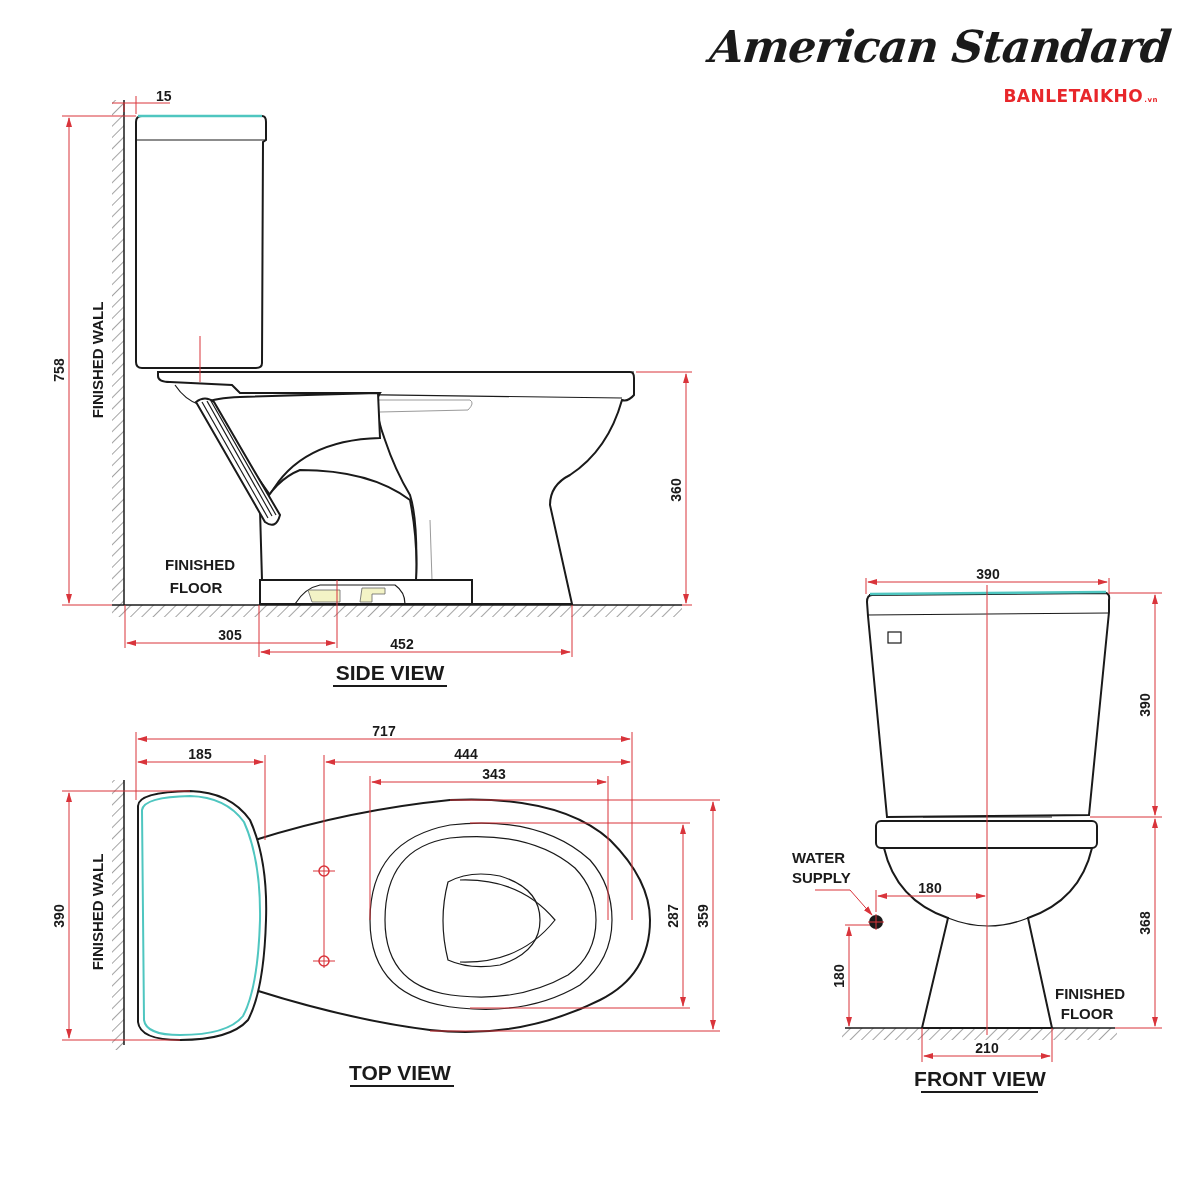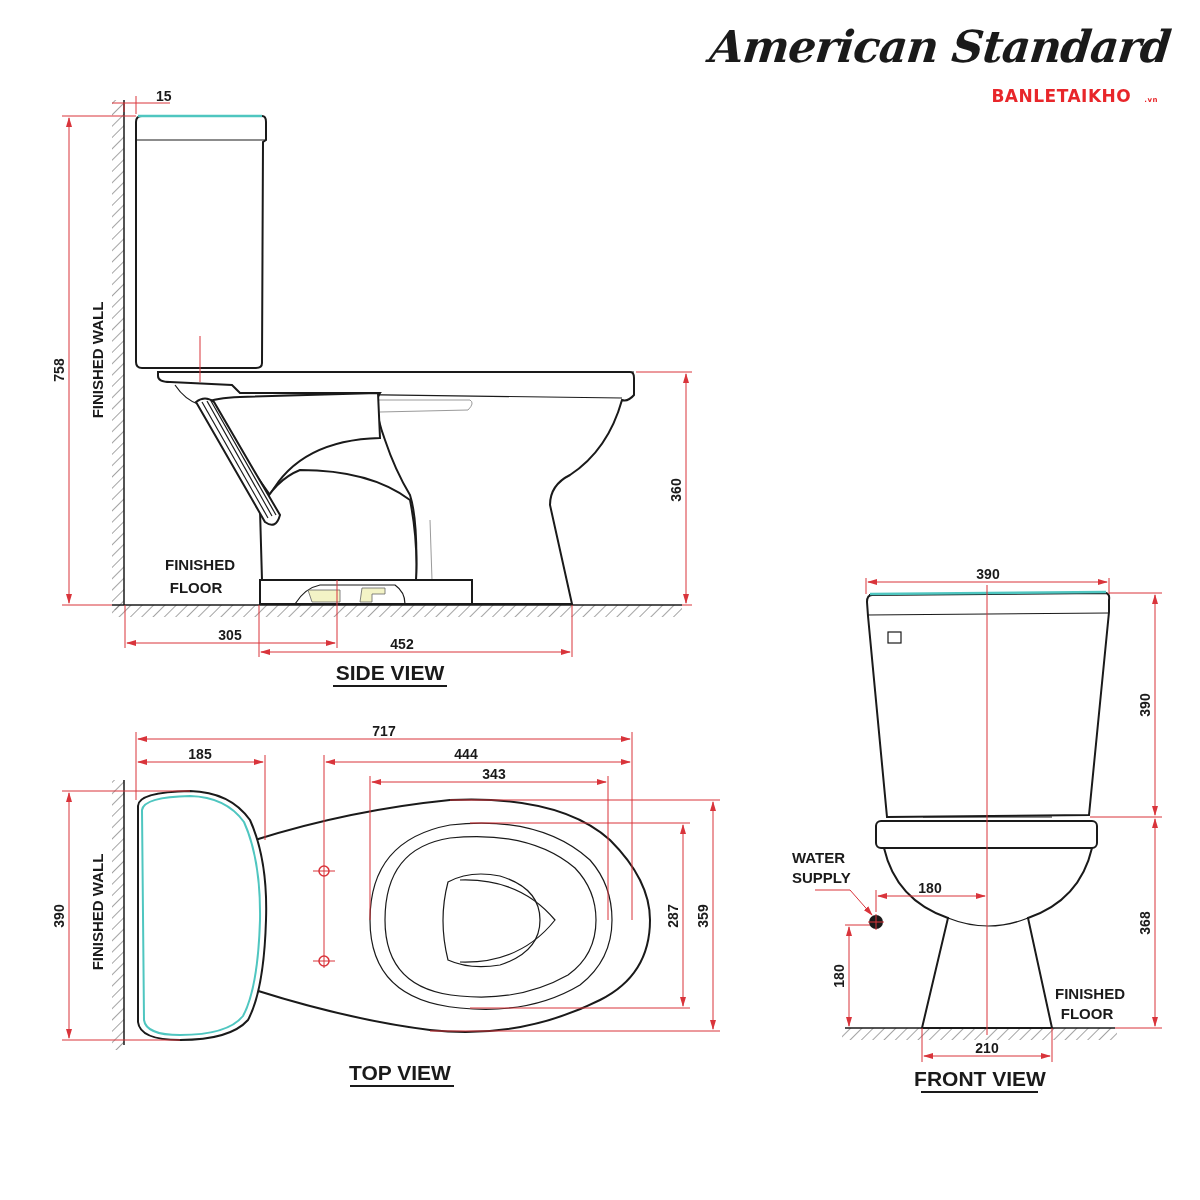--- a/index.html
+++ b/index.html
@@ -1,20 +1,20 @@
 <!DOCTYPE html>
 <html><head>
   <meta charset="utf-8">
   <style>
     html, body { margin: 0; padding: 0; background: #ffffff; }
     body { width: 1200px; height: 1200px; position: relative; overflow: hidden; font-family: "Liberation Sans", sans-serif; }
     .brand { position: absolute; right: 30px; top: 22px; text-align: right; }
     .brand-name { font-family: "DejaVu Serif", serif; font-style: italic; font-weight: bold; font-size: 44px; color: #1a1a1a; letter-spacing: -1px; line-height: 50px; transform: skewX(-6deg); display: inline-block; }
     .brand-sub { position: absolute; right: 42px; top: 86px; font-family: "DejaVu Sans", sans-serif; font-weight: bold; font-size: 17px; color: #e8262a; letter-spacing: 0.5px; }
-    .brand-sub small { font-size: 7px; vertical-align: baseline; margin-left: 13px; }
+    .brand-sub small { font-size: 7px; vertical-align: baseline; margin-left: 1px; }
     svg#drawing { position: absolute; left: 0; top: 0; }
     .dim { stroke: #d9343b; stroke-width: 1; fill: none; }
     .dimtxt { font-family: "Liberation Sans", sans-serif; font-weight: bold; font-size: 14px; fill: #1a1a1a; }
     .lbl { font-family: "Liberation Sans", sans-serif; font-weight: bold; font-size: 15px; fill: #1a1a1a; }
     .title { font-family: "Liberation Sans", sans-serif; font-weight: bold; font-size: 21px; fill: #1a1a1a; }
     .ol { stroke: #1a1a1a; stroke-width: 2; fill: #ffffff; }
     .olt { stroke: #1a1a1a; stroke-width: 1.2; fill: none; }
     .ghost { stroke: #9a9a9a; stroke-width: 1; fill: none; }
   </style>
 </head>

